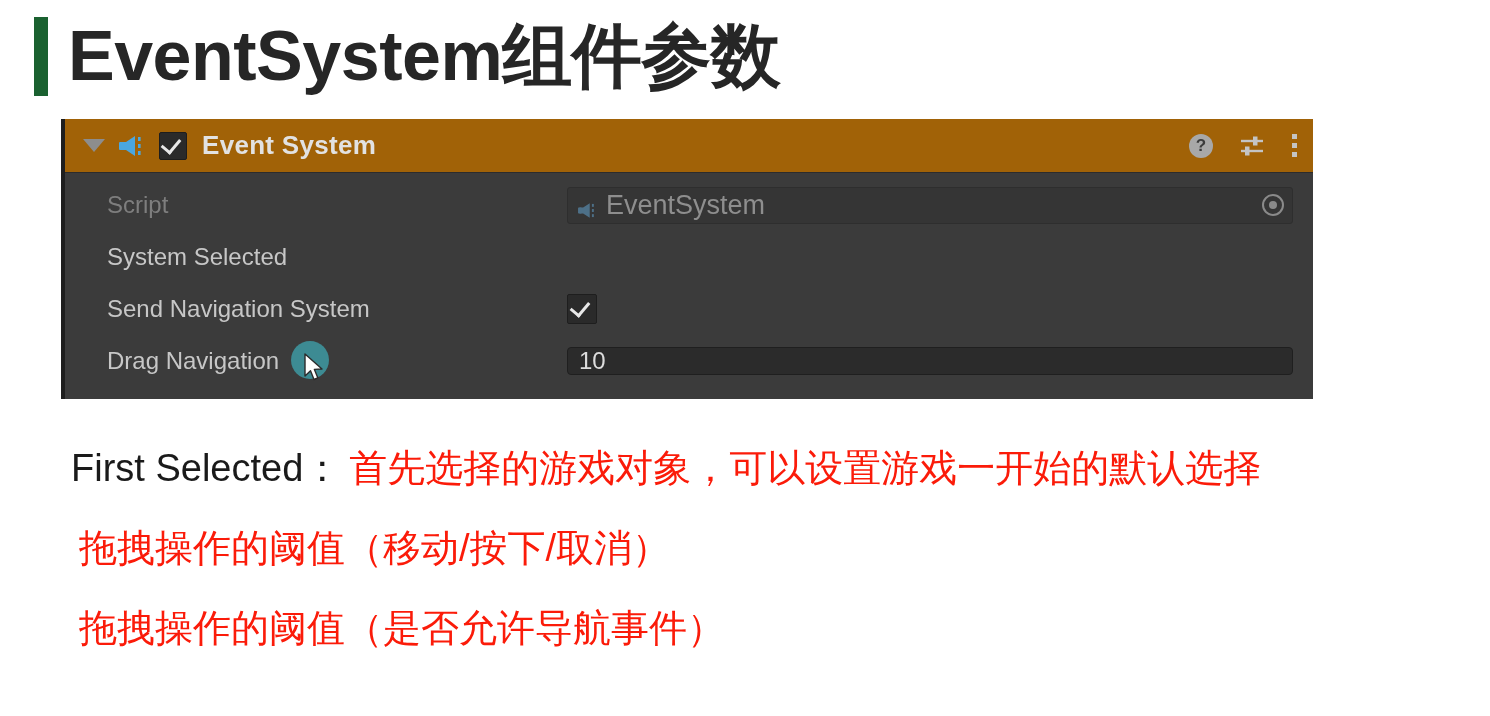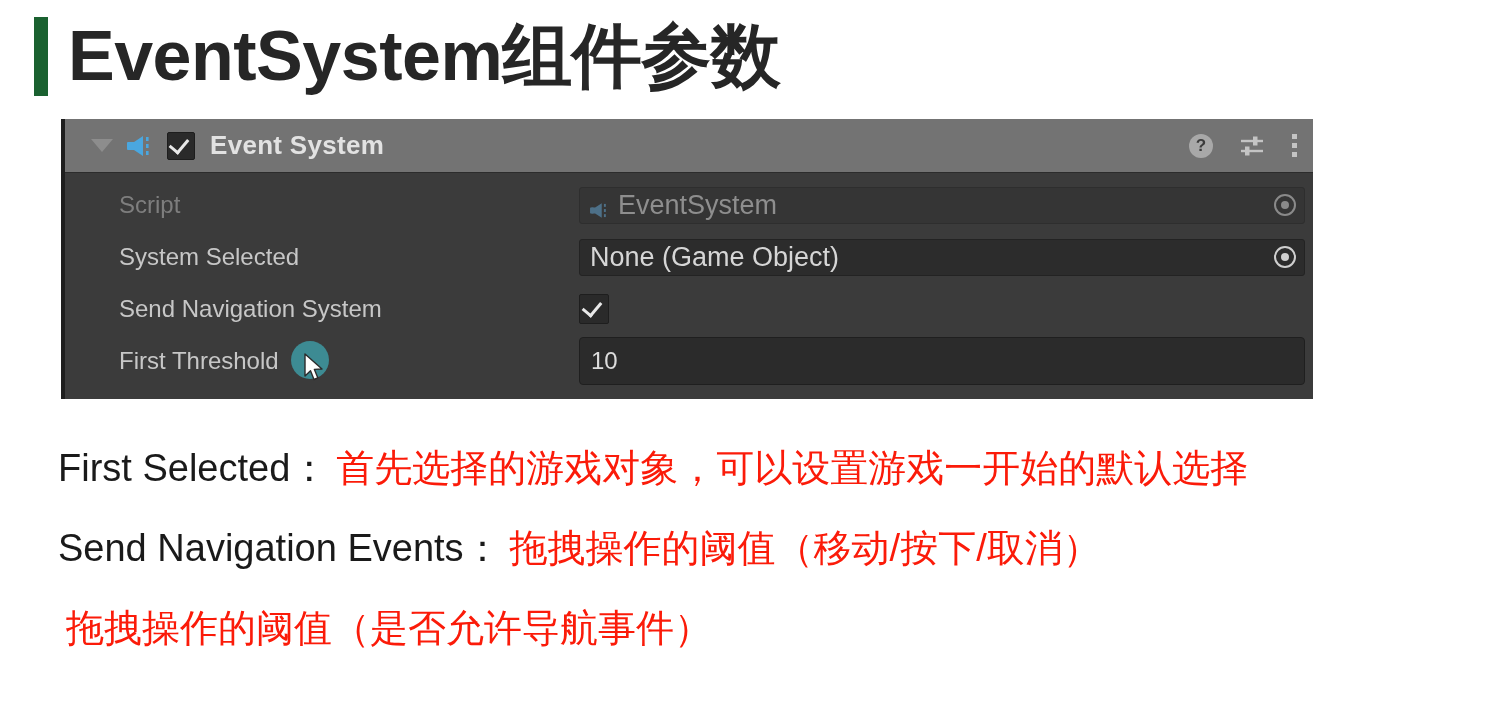--- a/index.html
+++ b/index.html
@@ -49,25 +49,25 @@
     height: 280px;
     background: #3b3b3b;
     border-left: 4px solid #1e1e1e;
     box-sizing: border-box;
   }
 
   
   #component-header {
     position: relative;
     height: 54px;
-    background: #737373;
+    background: #a16207;
     border-bottom: 1px solid #2c2c2c;
     display: flex;
     align-items: center;
-    padding-left: 26px;
+    padding-left: 18px;
     box-sizing: border-box;
   }
   #foldout-triangle {
     width: 0; height: 0;
     border-left: 11px solid transparent;
     border-right: 11px solid transparent;
     border-top: 13px solid #8d8d8d;
     margin-right: 14px;
     flex: 0 0 auto;
   }
@@ -133,21 +133,21 @@
     width: 5px; height: 5px;
     background: #c4c4c4;
   }
 
   
   #property-rows { padding: 6px 0 0 0; }
   .prop-row {
     height: 52px;
     display: flex;
     align-items: center;
-    padding-left: 54px;
+    padding-left: 42px;
     box-sizing: border-box;
   }
   .prop-label {
     font-size: 24px;
     color: #c7c7c7;
     width: 460px;
     flex: 0 0 auto;
     display: flex;
     align-items: center;
   }
@@ -190,21 +190,21 @@
 
   .field-checkbox {
     width: 28px; height: 28px;
     background: #2a2a2a;
     border: 1px solid #1e1e1e;
     border-radius: 2px;
     position: relative;
   }
   .field-number {
     width: 726px;
-    height: 48px;
+    height: 28px;
     background: #2b2b2b;
     border: 1px solid #1f1f1f;
     border-radius: 4px;
     display: flex;
     align-items: center;
     padding-left: 11px;
     box-sizing: border-box;
     font-size: 24px;
     color: #dcdcdc;
   }
@@ -225,21 +225,21 @@
   }
   #mouse-cursor {
     position: absolute;
     left: 13px; top: 12px;
     width: 22px; height: 30px;
   }
 
   
   #captions {
     position: absolute;
-    left: 58px;
+    left: 71px;
     top: 443px;
     width: 1400px;
   }
   .caption-line {
     display: flex;
     align-items: baseline;
     height: 80px;
     font-size: 38px;
     white-space: nowrap;
   }
@@ -307,36 +307,32 @@
             <rect x="19" y="18" width="2.6" height="4" fill="#5b90b5"></rect>
           </svg>
         </span>
         <span class="field-value">EventSystem</span>
         <span class="picker dim"></span>
       </div>
     </div>
 
     <div class="prop-row">
       <div class="prop-label">System Selected</div>
-      <div class="field-obj">
-        <span class="field-value">None (Game Object)</span>
-        <span class="picker"></span>
-      </div>
     </div>
 
     <div class="prop-row">
       <div class="prop-label">Send Navigation System</div>
       <div class="field-checkbox">
         <span class="checkmark" style="left:6px;top:3px;"></span>
       </div>
     </div>
 
     <div class="prop-row">
       <div class="prop-label">
-        <span>First Threshold</span>
+        <span>Drag Navigation</span>
         <span id="cursor-highlight">
           <span id="cursor-blob"></span>
           <span id="mouse-cursor">
             <svg width="22" height="30" viewBox="0 0 22 30" xmlns="http://www.w3.org/2000/svg">
               <path d="M1 1 L1 23 L6.5 17.8 L10 26.5 L13.8 24.8 L10.4 16.4 L18 16 Z" fill="#ffffff" stroke="#2b2b2b" stroke-width="1.4" stroke-linejoin="round"></path>
             </svg>
           </span>
         </span>
       </div>
       <div class="field-number">
@@ -346,19 +342,18 @@
 
   </div>
 </div>
 
 <div id="captions">
   <div class="caption-line">
     <span class="caption-term">First Selected：</span>
     <span class="caption-desc">首先选择的游戏对象，可以设置游戏一开始的默认选择</span>
   </div>
   <div class="caption-line">
-    <span class="caption-term">Send Navigation Events：</span>
     <span class="caption-desc">拖拽操作的阈值（移动/按下/取消）</span>
   </div>
   <div class="caption-line">
     <span class="caption-desc">拖拽操作的阈值（是否允许导航事件）</span>
   </div>
 </div>
 
 </body></html>

